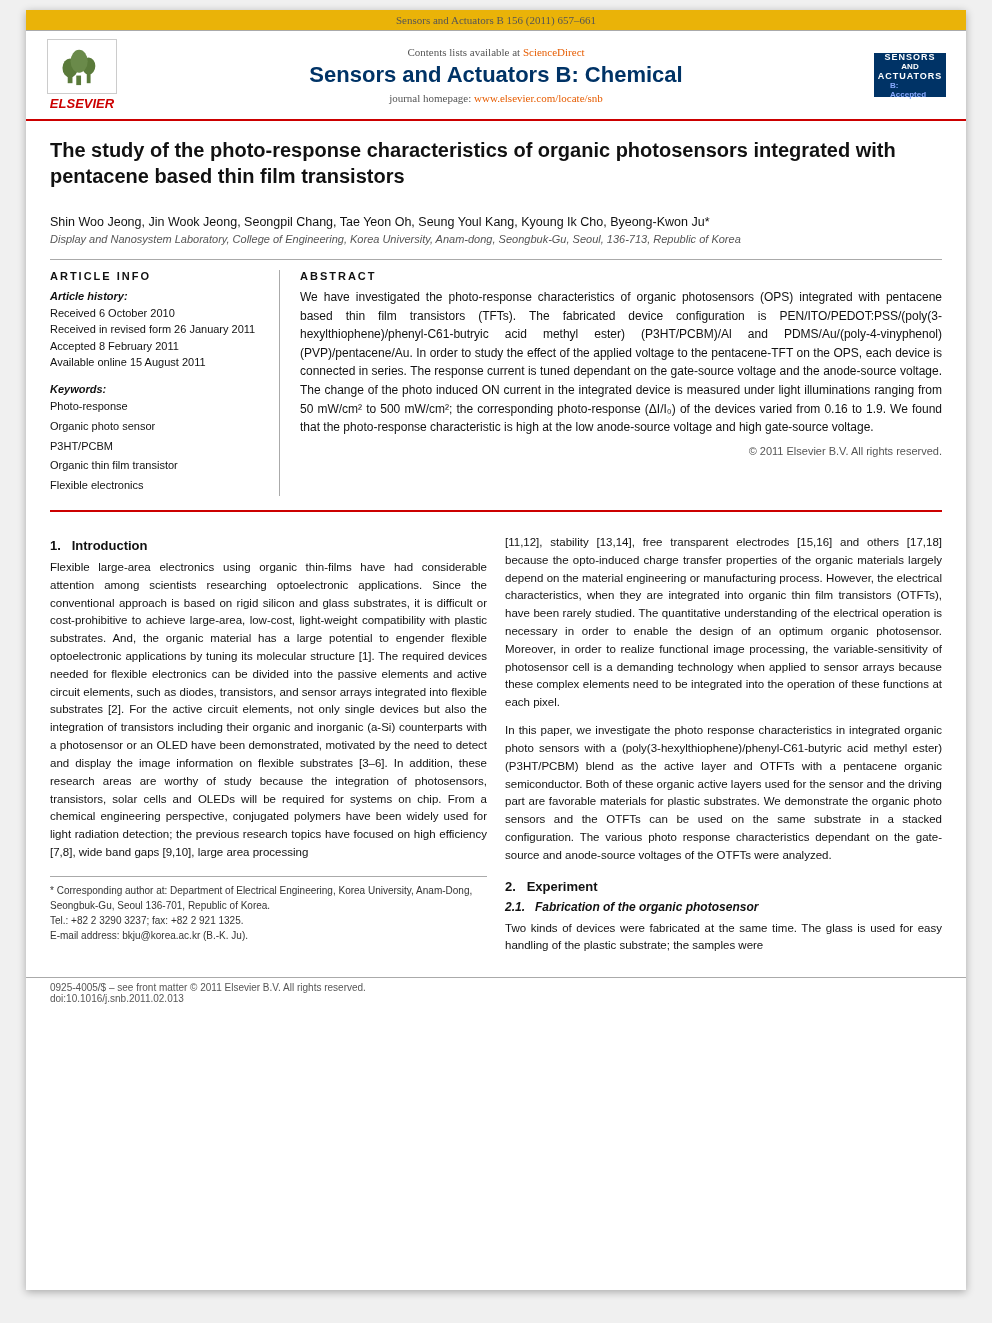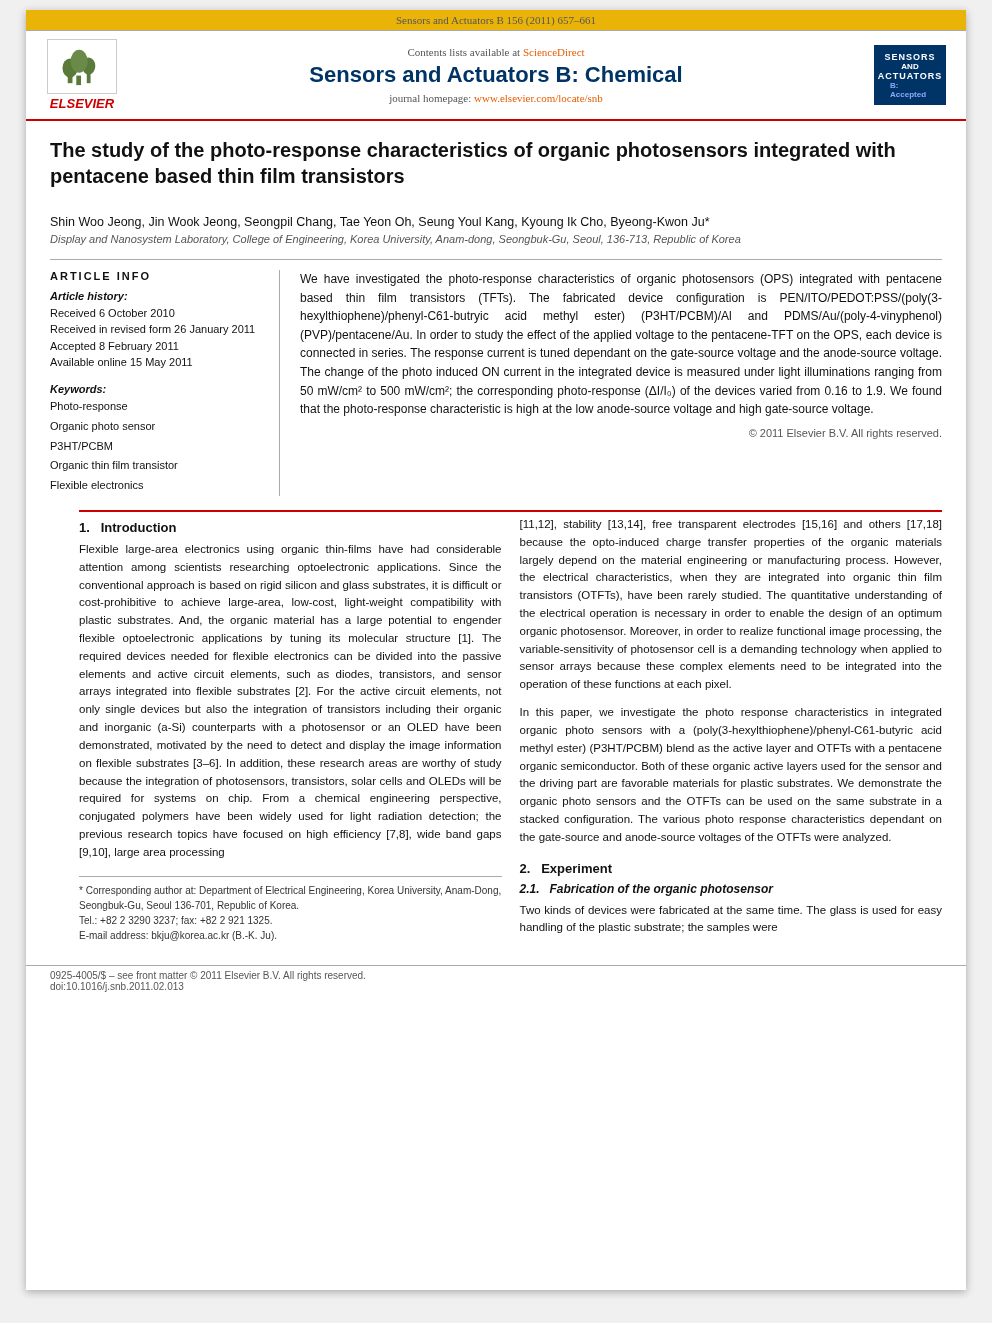--- a/index.html
+++ b/index.html
@@ -95,21 +95,21 @@
       color: #e65c00;
     }
     .journal-logo-right {
       min-width: 80px;
       display: flex;
       align-items: center;
       justify-content: center;
     }
     .journal-logo-right .logo-box-right {
       width: 72px;
-      height: 60px;
+      height: 44px;
       background: #003366;
       display: flex;
       flex-direction: column;
       align-items: center;
       justify-content: center;
       color: #fff;
       font-size: 8px;
       font-family: Arial, sans-serif;
       font-weight: bold;
       padding: 16px;
@@ -192,22 +192,21 @@
       color: #555;
       text-align: right;
       margin-top: 8px;
       font-family: Arial, sans-serif;
     }
     
     .main-two-col {
       display: flex;
       gap: 18px;
       border-top: 2px solid #c00;
-      padding-top: 4px;
-      margin-left: 29px;
+      padding-top: 22px;
     }
     .main-left {
       flex: 1;
     }
     .main-right {
       flex: 1;
     }
     .section-heading {
       font-size: 13px;
       font-weight: bold;
@@ -299,35 +298,36 @@
 
     <div class="two-col">
 
       <div class="left-col">
         <div class="section-label">ARTICLE INFO</div>
         <div class="info-block">
           <div><span class="bold-label">Article history:</span></div>
           <div>Received 6 October 2010</div>
           <div>Received in revised form 26 January 2011</div>
           <div>Accepted 8 February 2011</div>
-          <div>Available online 15 May 2011</div>
+          <div>Available online 15 August 2011</div>
         </div>
         <div class="info-block" style="margin-top:10px;">
           <div><span class="bold-label">Keywords:</span></div>
           <div class="keywords-list">
             <div>Photo-response</div>
             <div>Organic photo sensor</div>
             <div>P3HT/PCBM</div>
             <div>Organic thin film transistor</div>
             <div>Flexible electronics</div>
           </div>
         </div>
       </div>
 
       <div class="right-col">
+        <div class="section-label">ABSTRACT</div>
         <div class="abstract-text">We have investigated the photo-response characteristics of organic photosensors (OPS) integrated with pentacene based thin film transistors (TFTs). The fabricated device configuration is PEN/ITO/PEDOT:PSS/(poly(3-hexylthiophene)/phenyl-C61-butryic acid methyl ester) (P3HT/PCBM)/Al and PDMS/Au/(poly-4-vinyphenol) (PVP)/pentacene/Au. In order to study the effect of the applied voltage to the pentacene-TFT on the OPS, each device is connected in series. The response current is tuned dependant on the gate-source voltage and the anode-source voltage. The change of the photo induced ON current in the integrated device is measured under light illuminations ranging from 50 mW/cm² to 500 mW/cm²; the corresponding photo-response (ΔI/I₀) of the devices varied from 0.16 to 1.9. We found that the photo-response characteristic is high at the low anode-source voltage and high gate-source voltage.</div>
         <div class="copyright-line">© 2011 Elsevier B.V. All rights reserved.</div>
       </div>
     </div>
 
     <div class="main-two-col">
 
       <div class="main-left">
         <div class="section-heading">
           <span>1.</span>

